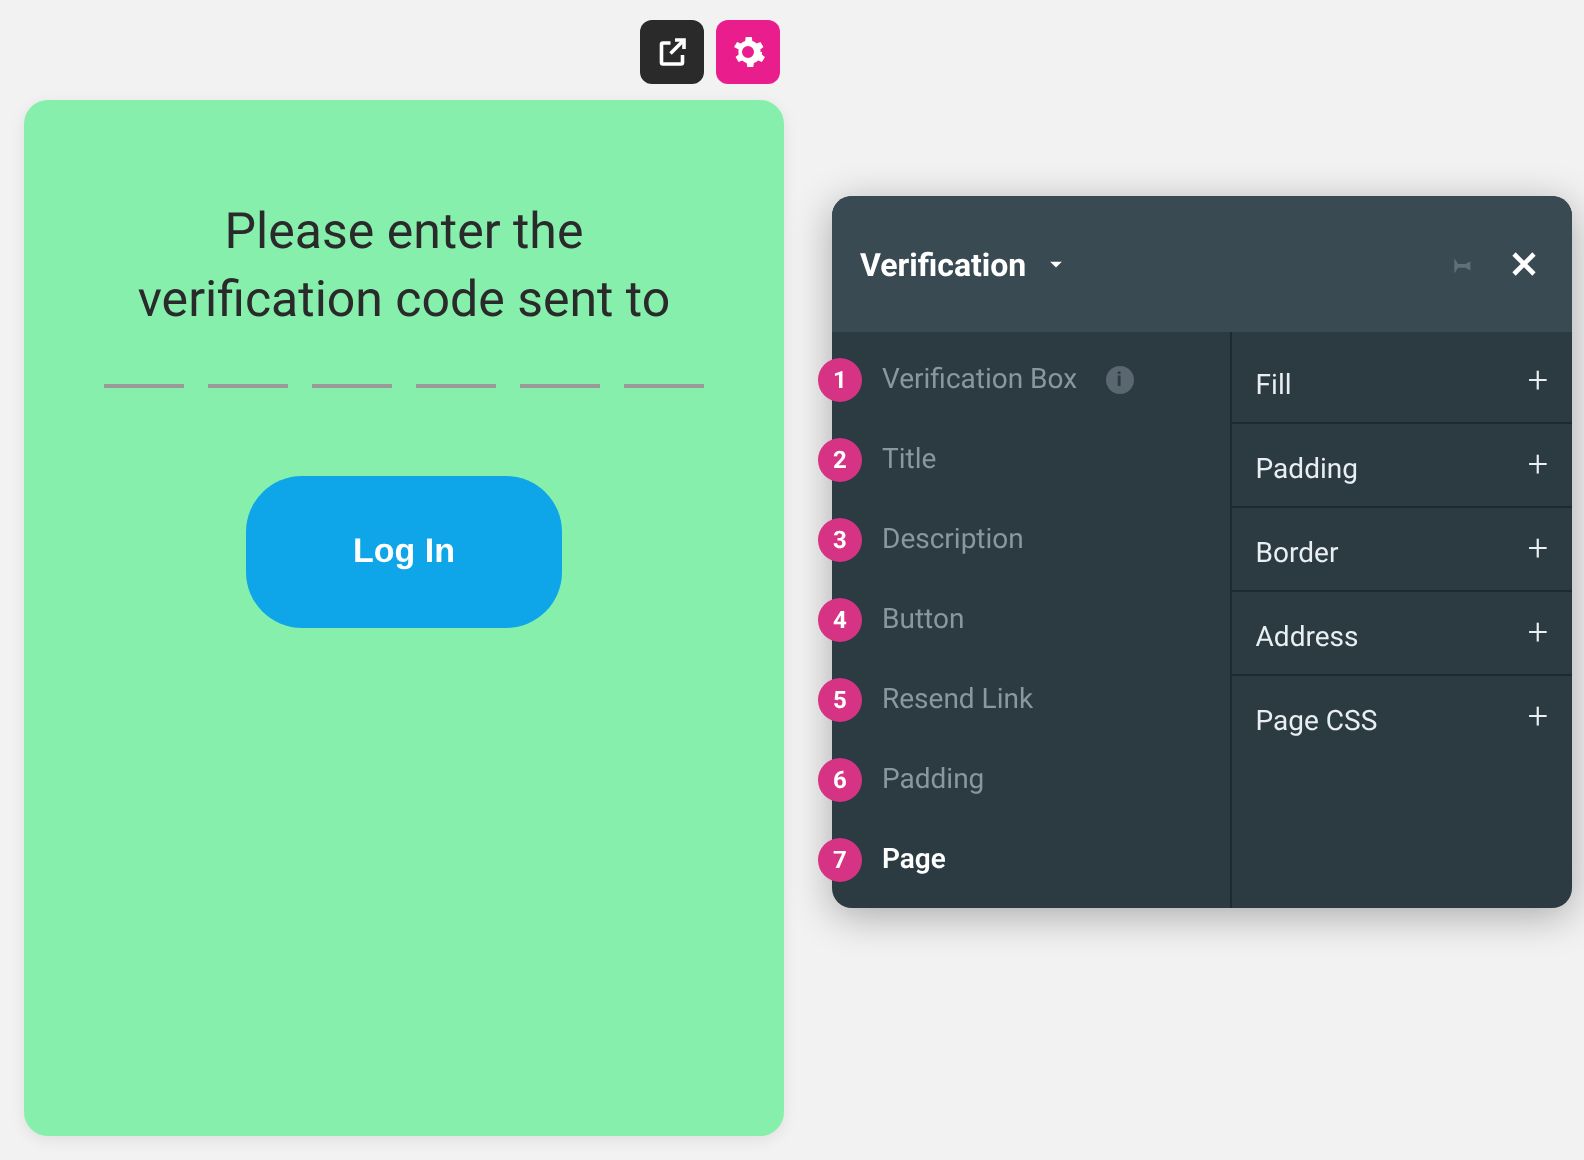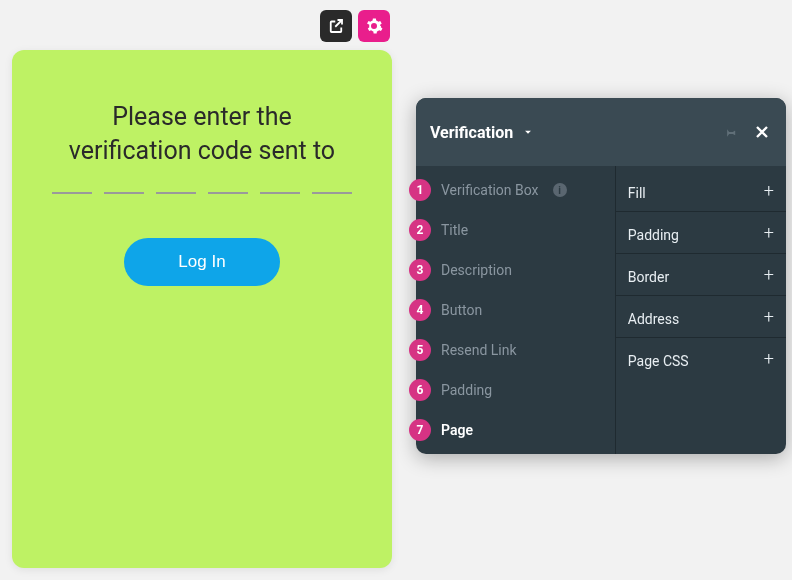--- a/index.html
+++ b/index.html
@@ -33,21 +33,21 @@
     .tool-btn.pink { background: #e91e8c; }
     .tool-btn svg { width: 18px; height: 18px; }
 
     
     .verify-card {
       position: absolute;
       top: 50px;
       left: 12px;
       width: 380px;
       height: 518px;
-      background: #bef264;
+      background: #86efac;
       border-radius: 12px;
       box-shadow: 0 2px 8px rgba(0,0,0,0.08);
       padding: 50px 40px;
       text-align: center;
     }
     .verify-title {
       font-size: 25px;
       font-weight: 400;
       color: #2a2a2a;
       line-height: 1.35;
@@ -66,24 +66,24 @@
     }
     .code-slot {
       width: 40px;
       height: 2px;
       background: #9a9a9a;
     }
     .login-btn {
       background: #0ea5e9;
       color: #fff;
       font-size: 17px;
-      font-weight: 400;
+      font-weight: 700;
       border: none;
       border-radius: 28px;
-      padding: 14px 54px;
+      padding: 28px 54px;
       cursor: pointer;
       margin-bottom: 28px;
     }
     .resend-link {
       display: inline-block;
       color: #6a6a6a;
       font-size: 15px;
       text-decoration: underline;
       cursor: pointer;
     }

